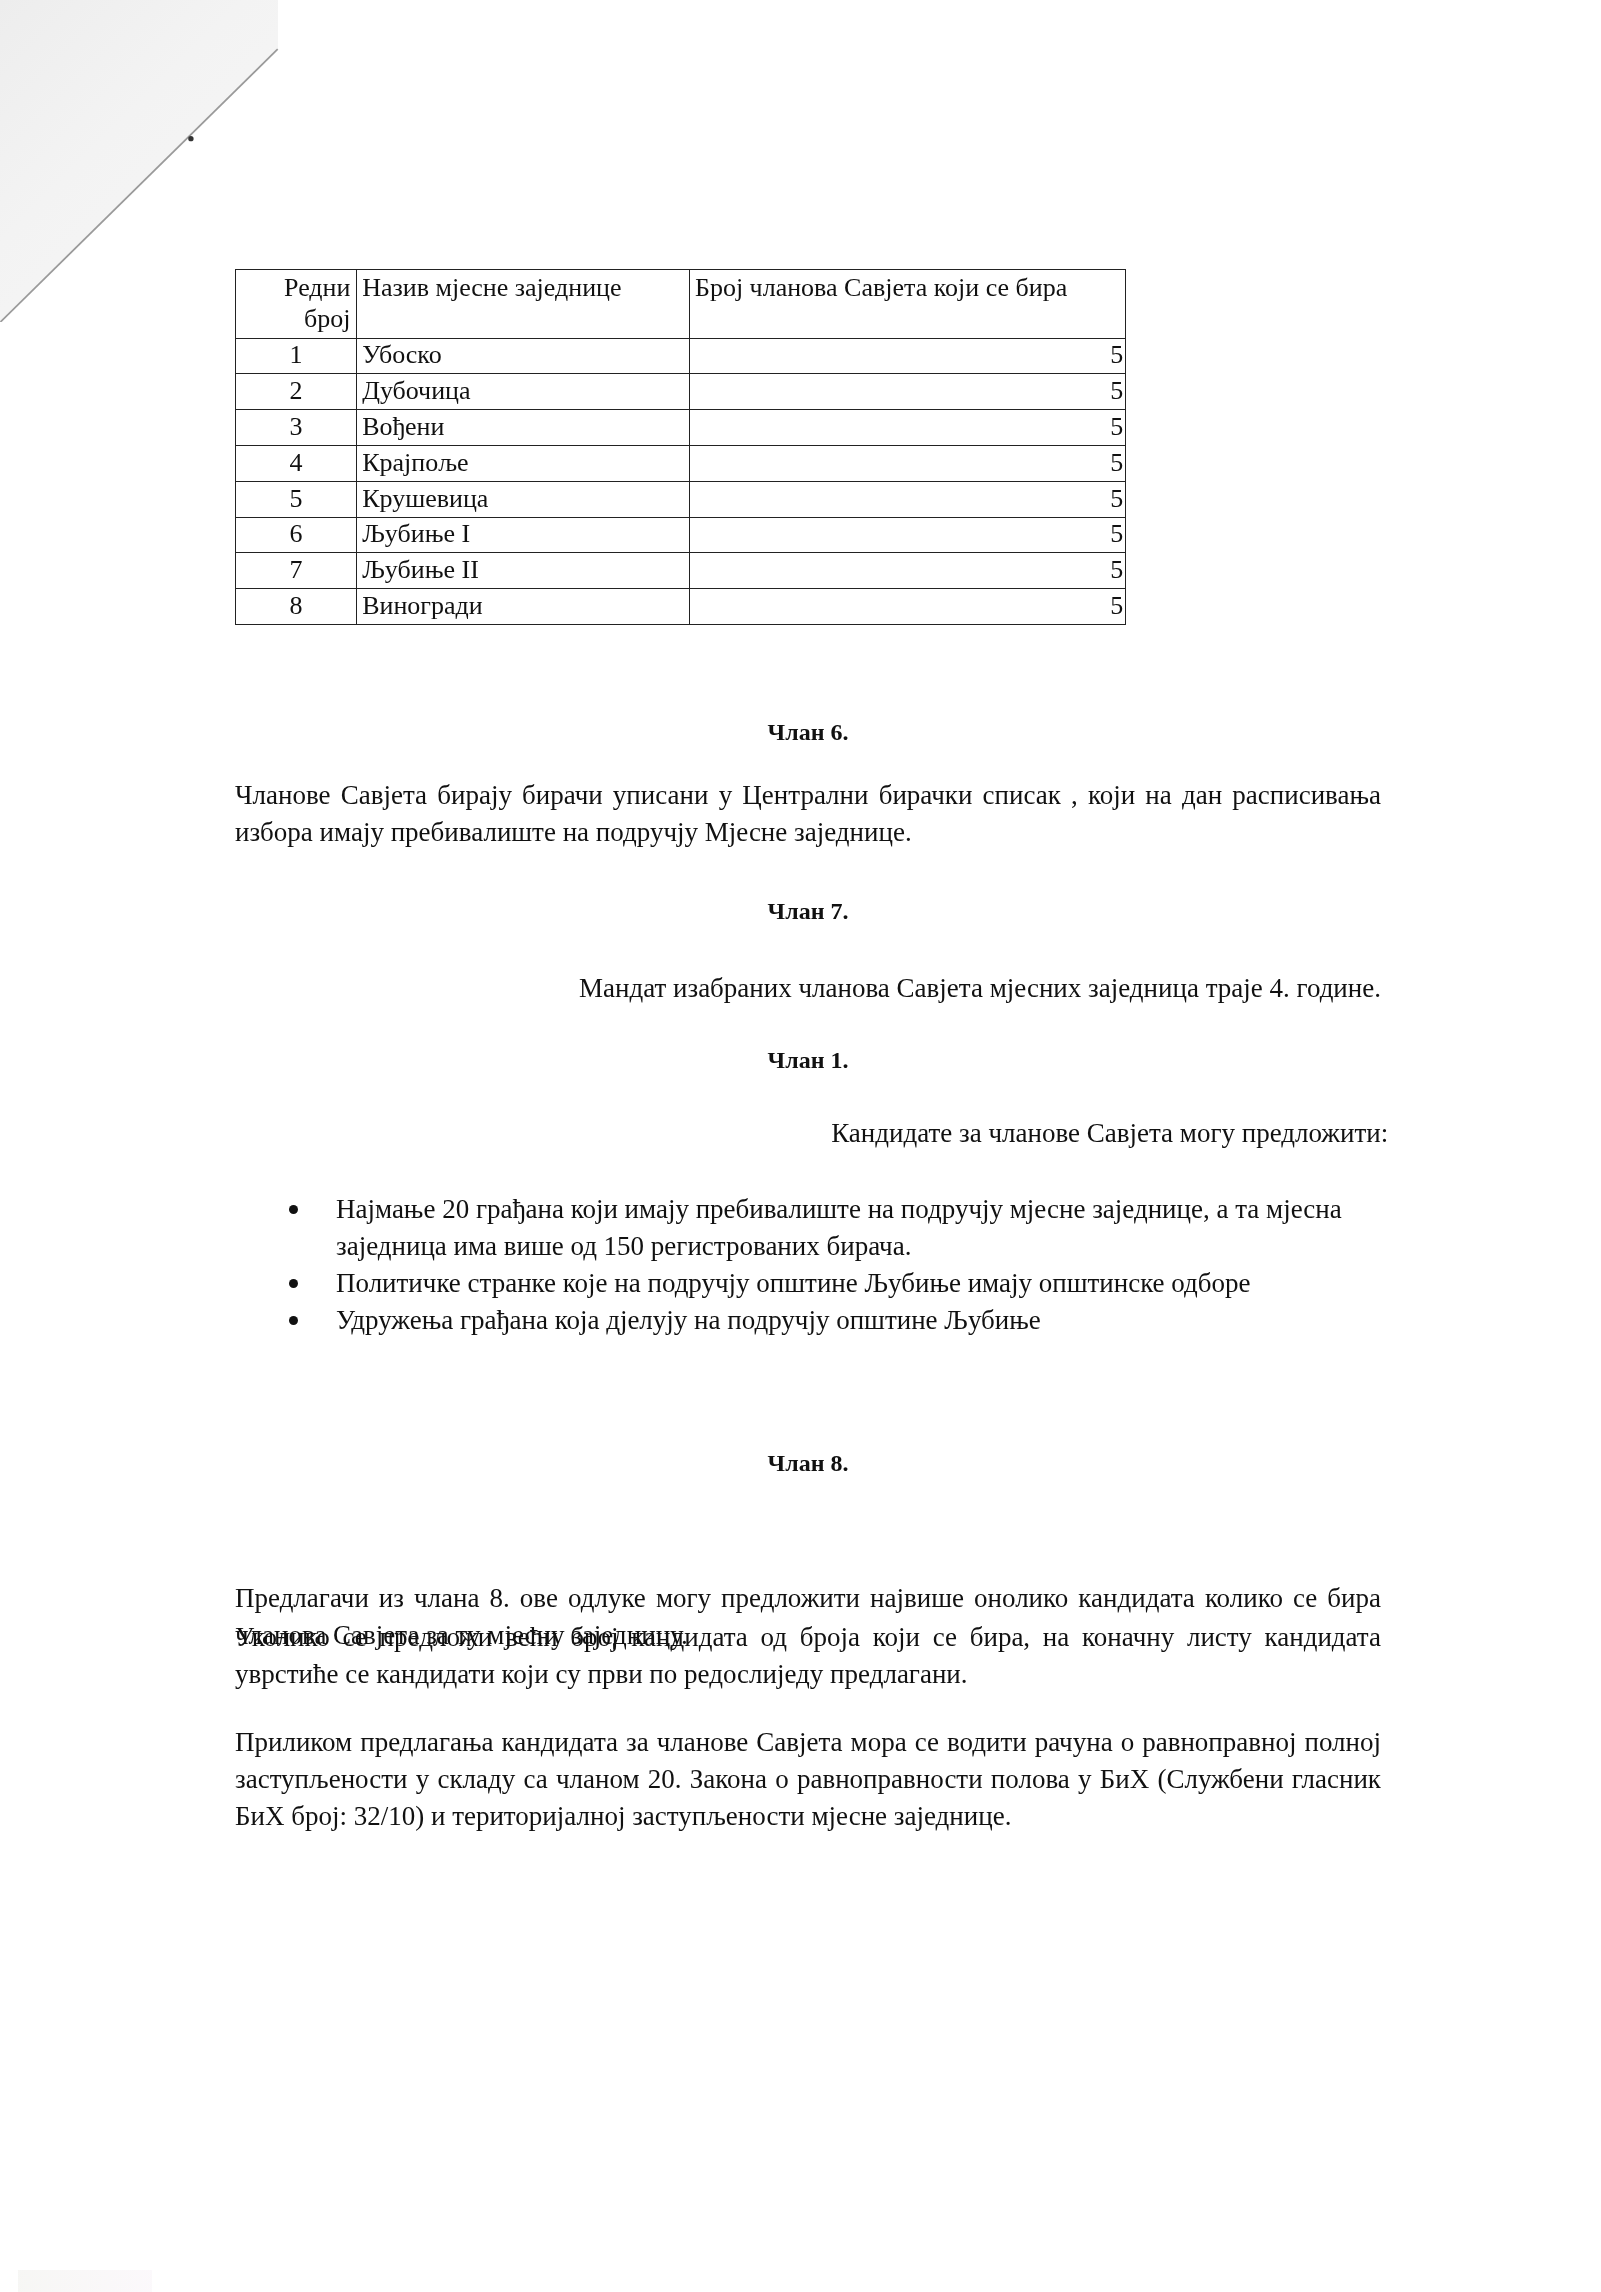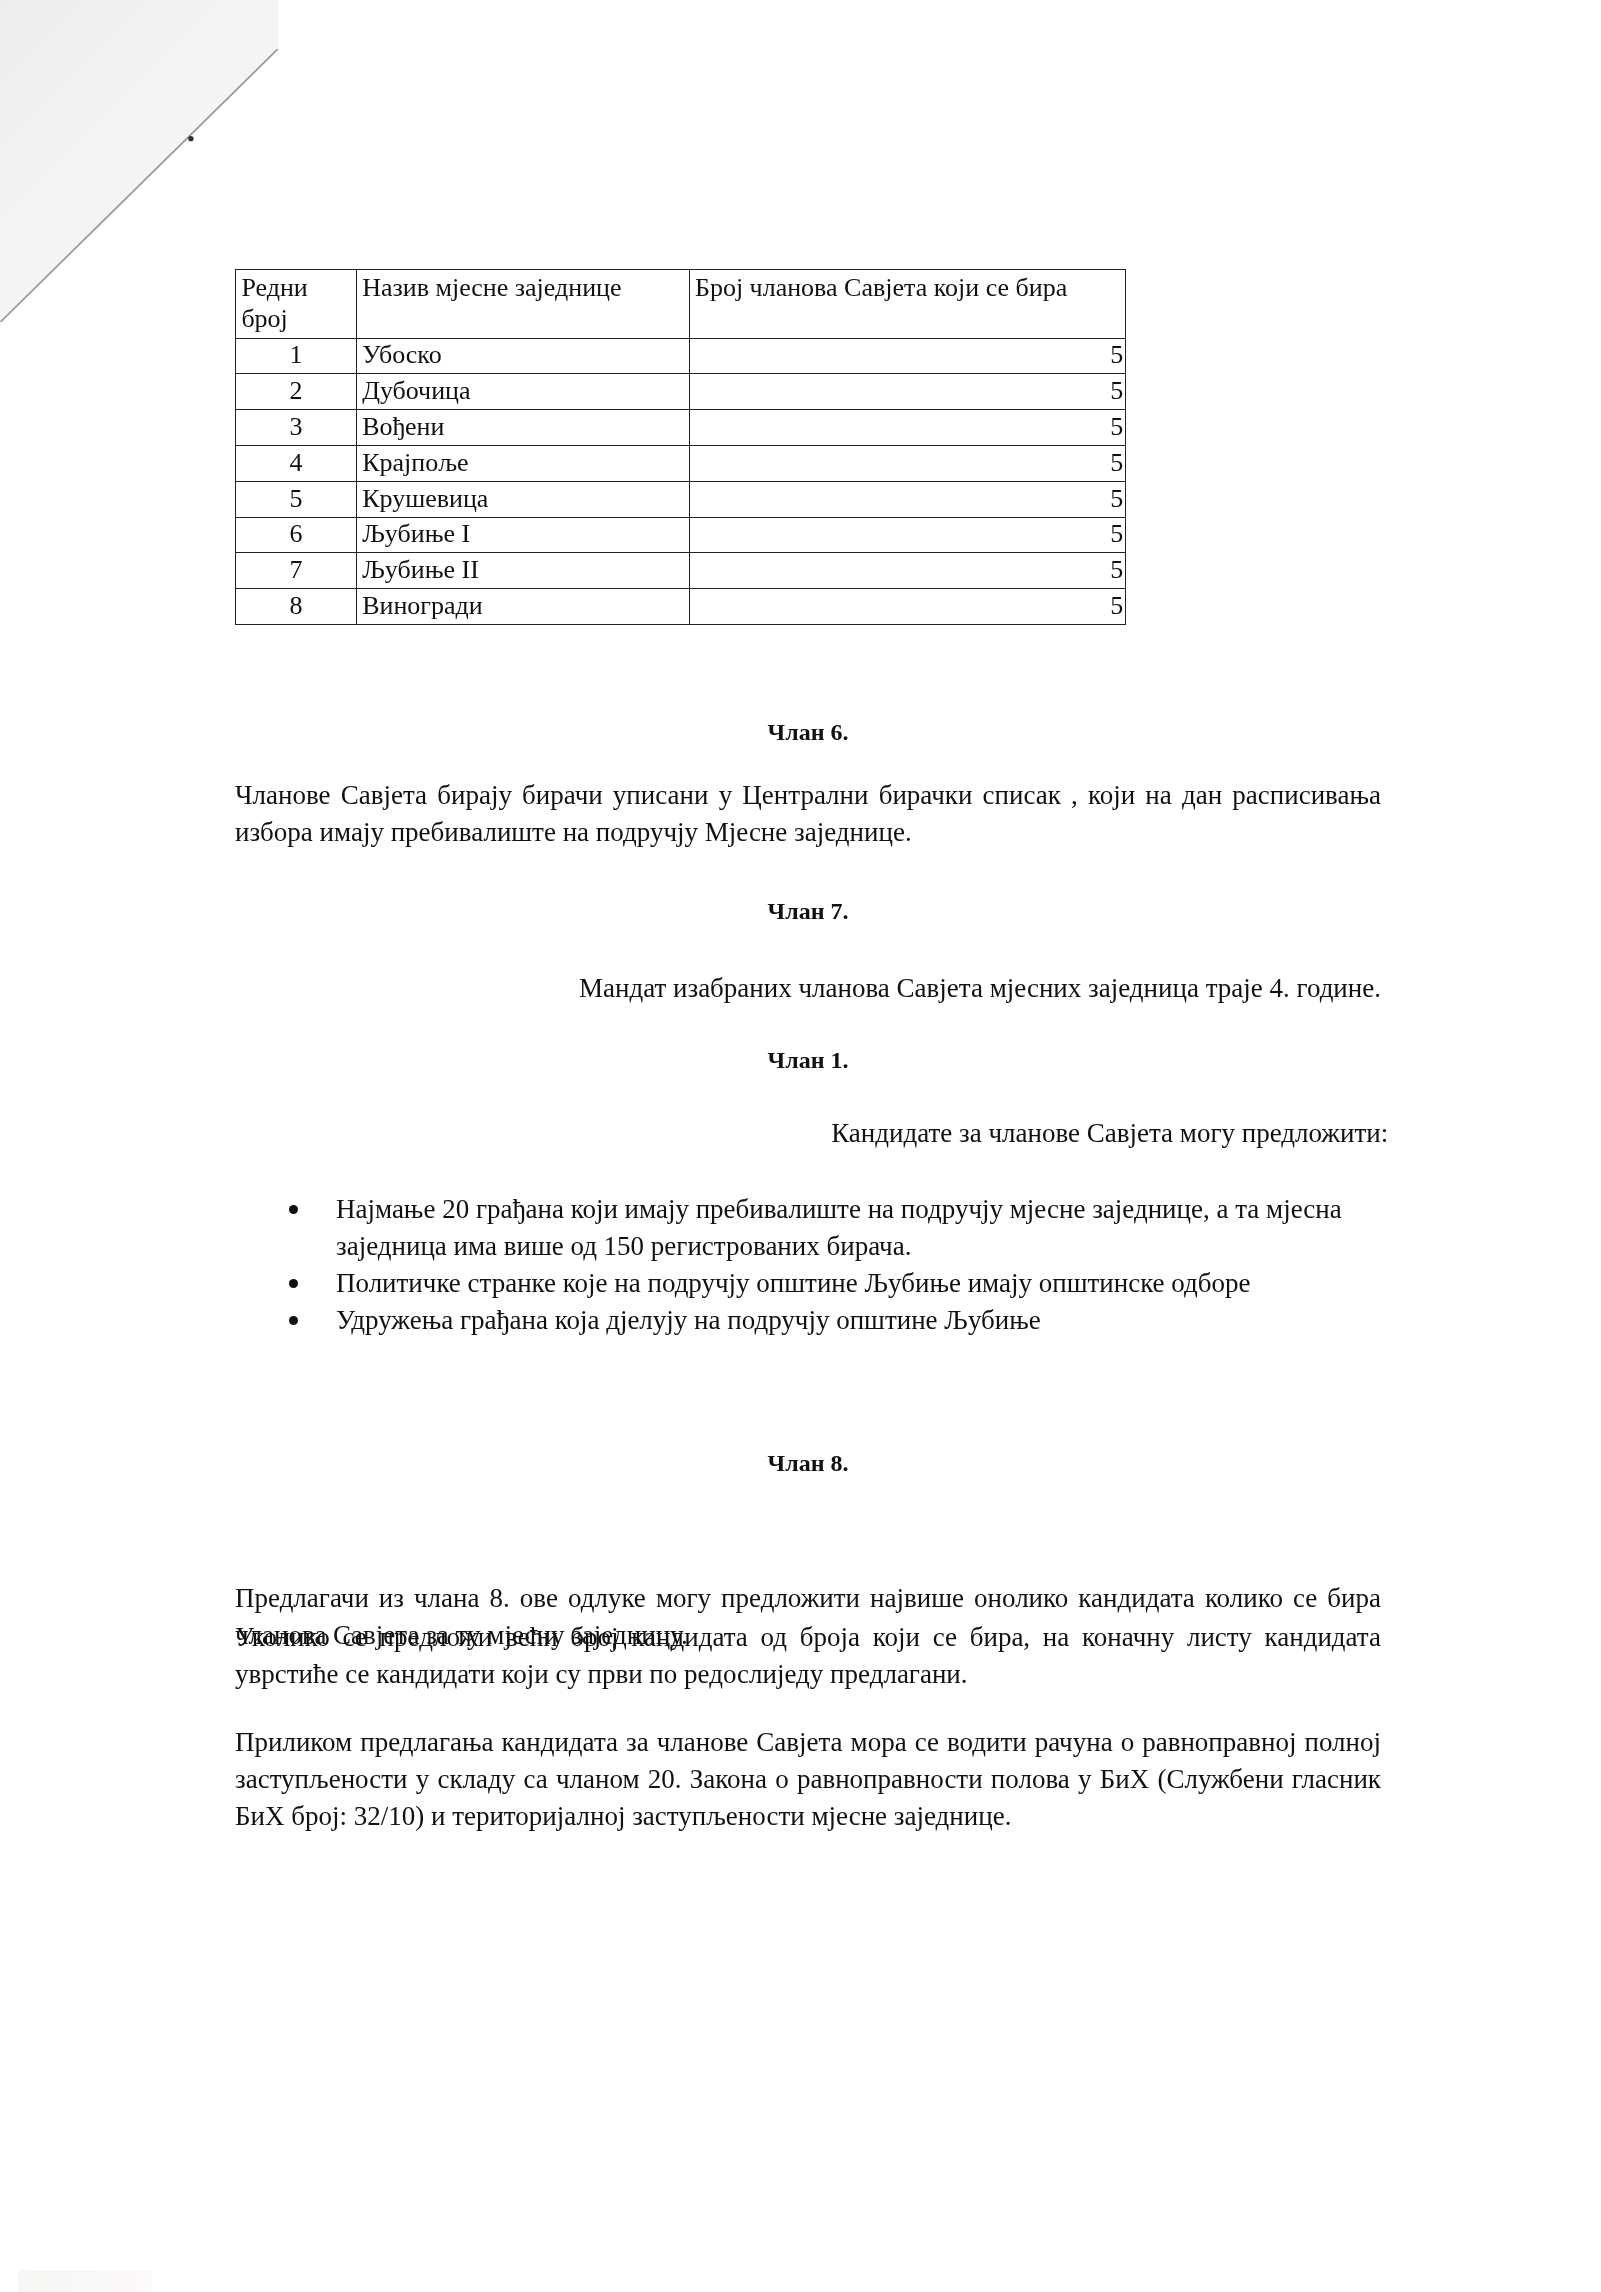--- a/index.html
+++ b/index.html
@@ -56,21 +56,21 @@
       border: 1.8px solid #222;
       padding: 1.8px 5.4px;
       vertical-align: top;
       font-weight: normal;
     }
     .council-table th {
       height: 64px;
       text-align: left;
     }
     .council-table th.col-num {
-      text-align: left;
+      text-align: right;
       width: 109px;
     }
     .council-table th.col-name { width: 321px; }
     .council-table th.col-count {
       text-align: justify;
       text-align-last: left;
     }
     .council-table td {
       height: 33px;
       padding-top: 0.9px;

